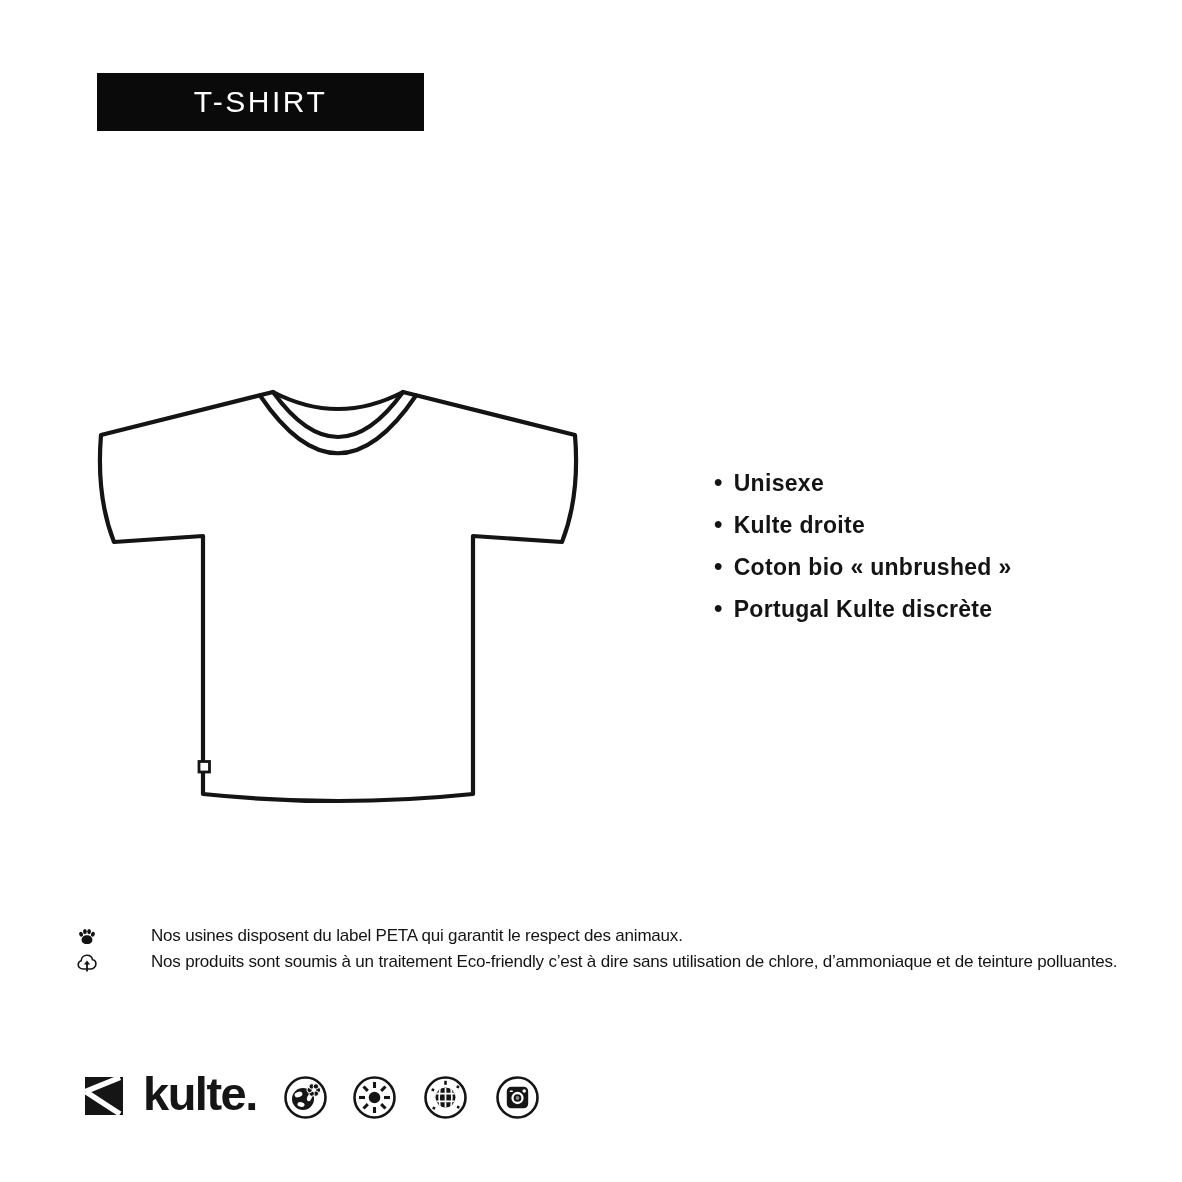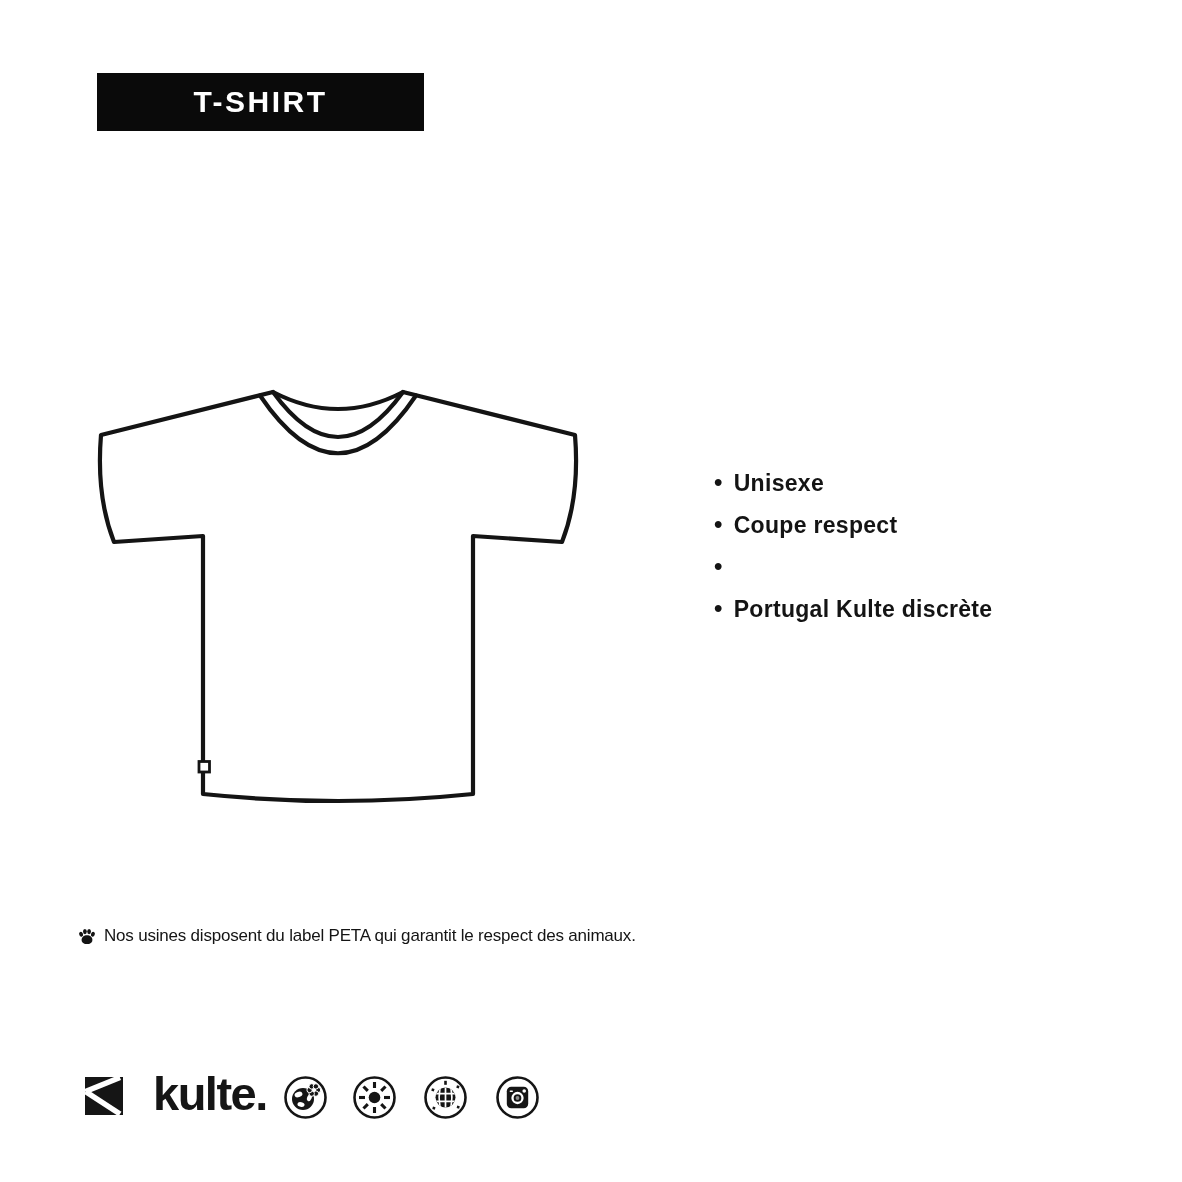--- a/index.html
+++ b/index.html
@@ -6,42 +6,42 @@
   body{
     width:1182px;height:1182px;background:#ffffff;position:relative;
     overflow:hidden;font-family:"Liberation Sans",sans-serif;color:#141414;
   }
   
   .banner{
     position:absolute;left:97px;top:73px;width:327px;height:58px;
     background:#0a0a0a;display:flex;align-items:center;justify-content:center;
   }
   .banner h1{
-    margin:1px;color:#ffffff;font-size:30px;font-weight:bold;letter-spacing:2.5px;
+    margin:1px;color:#ffffff;font-size:30px;font-weight:normal;letter-spacing:2.5px;
   }
   
   .tshirt{position:absolute;left:88px;top:378px;}
   
   .features{position:absolute;left:714px;top:462px;}
   .feature-row{
     display:flex;align-items:center;height:42px;
     font-size:23px;font-weight:bold;letter-spacing:0.3px;white-space:nowrap;
   }
   .feature-row .bullet{font-size:24px;margin-right:11px;position:relative;top:-1px;}
   
   .notes{position:absolute;left:77px;top:923px;}
-  .note-row{display:flex;align-items:center;height:26px;white-space:nowrap;}
+  .note-row{display:flex;align-items:center;height:26px;white-space:nowrap;gap:47px;}
   .note-icon{width:20px;height:22px;display:flex;align-items:center;justify-content:center;margin-right:7px;flex:0 0 20px;}
   .note-text{font-size:17px;letter-spacing:-0.2px;}
   
   .footer{position:absolute;left:85px;top:1072px;display:flex;align-items:center;}
   .kmark{display:block;margin-top:4px;}
   .brand{
     font-size:47px;font-weight:bold;letter-spacing:-1.5px;color:#151515;
-    margin-left:30px;line-height:44px;
+    margin-left:20px;line-height:44px;
   }
   .social{position:absolute;left:283px;top:1075px;display:flex;}
   .social span{display:block;}
   .gap1{width:24px;} .gap2{width:26px;} .gap3{width:27px;}
 </style>
 </head>
 <body>
 
 <div class="banner">
   <h1>T-SHIRT</h1>
@@ -68,44 +68,54 @@
   <rect x="111" y="383.5" width="10.5" height="10.5" fill="#ffffff" stroke="#141414" stroke-width="2.8"></rect>
 </svg>
 
 <div class="features">
   <div class="feature-row">
     <span class="bullet">•</span>
     <span>Unisexe</span>
   </div>
   <div class="feature-row">
     <span class="bullet">•</span>
-    <span>Coupe respect</span>
-  </div>
-  <div class="feature-row">
-    <span class="bullet">•</span>
+    <span>Kulte droite</span>
+  </div>
+  <div class="feature-row">
+    <span class="bullet">•</span>
+    <span>Coton bio « unbrushed »</span>
   </div>
   <div class="feature-row">
     <span class="bullet">•</span>
     <span>Portugal Kulte discrète</span>
   </div>
 </div>
 
 <div class="notes">
   <div class="note-row">
     <span class="note-icon">
       <svg width="18" height="17" viewBox="0 0 18 17" fill="#141414">
         <ellipse cx="3.1" cy="6.2" rx="1.9" ry="2.5" transform="rotate(-22 3.1 6.2)"></ellipse>
         <ellipse cx="6.9" cy="3.6" rx="1.9" ry="2.6"></ellipse>
         <ellipse cx="11.1" cy="3.6" rx="1.9" ry="2.6"></ellipse>
         <ellipse cx="14.9" cy="6.2" rx="1.9" ry="2.5" transform="rotate(22 14.9 6.2)"></ellipse>
         <path d="M9,7.2 C5.9,7.2 3.6,9.3 3.6,11.9 C3.6,14.5 6.1,16.1 9,16.1 C11.9,16.1 14.4,14.5 14.4,11.9 C14.4,9.3 12.1,7.2 9,7.2 Z"></path>
       </svg>
     </span>
     <span class="note-text">Nos usines disposent du label PETA qui garantit le respect des animaux.</span>
   </div>
+  <div class="note-row">
+    <span class="note-icon">
+      <svg width="20" height="20" viewBox="0 0 20 20">
+        <path fill="none" stroke="#141414" stroke-width="1.6" stroke-linejoin="round" d="M6.2,17 C3.3,17 1.2,15.1 1.2,12.7 C1.2,10.8 2.4,9.3 4.2,8.8 C4.3,5.7 6.7,3.3 10,3.3 C12.8,3.3 15,5.1 15.5,7.7 C17.5,8 18.9,9.6 18.9,11.8 C18.9,14.4 16.9,16.9 14.1,17 Z"></path>
+        <path fill="#141414" d="M10,8.6 L6.9,12.4 L9.1,12.4 L9.1,19.4 L10.9,19.4 L10.9,12.4 L13.1,12.4 Z"></path>
+      </svg>
+    </span>
+    <span class="note-text">Nos produits sont soumis à un traitement Eco-friendly c’est à dire sans utilisation de chlore, d’ammoniaque et de teinture polluantes.</span>
+  </div>
 </div>
 
 <div class="footer">
   <svg class="kmark" width="38" height="38" viewBox="0 0 38 38">
     <rect x="0" y="0" width="38" height="38" fill="#151515"></rect>
     <g stroke="#ffffff" stroke-width="5.4" stroke-linecap="butt">
       <line x1="0.5" y1="14.5" x2="35" y2="0.5"></line>
       <line x1="0.5" y1="14.5" x2="35" y2="37"></line>
     </g>
   </svg>

